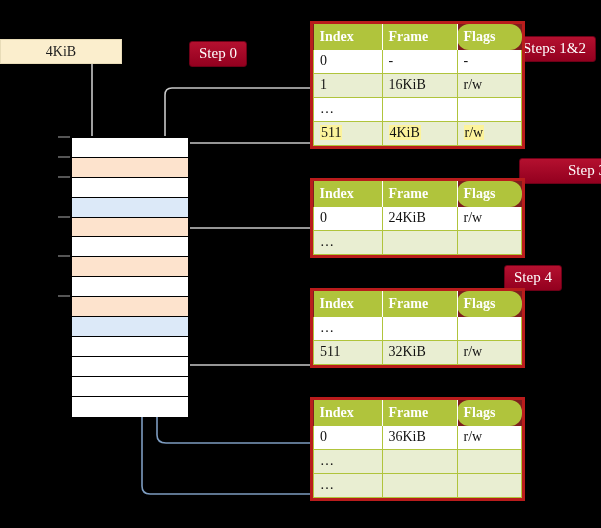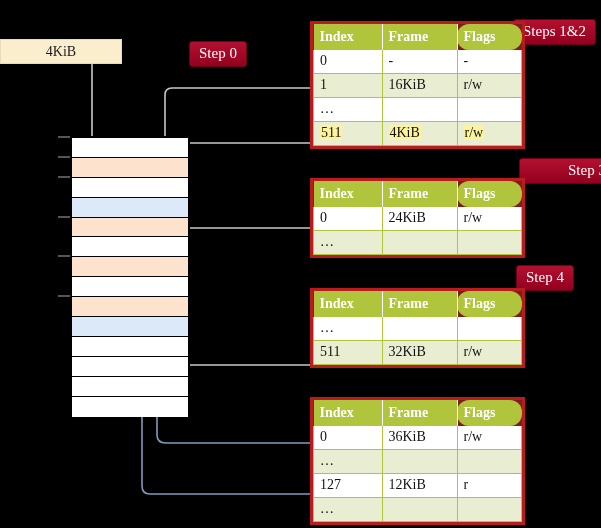--- a/index.html
+++ b/index.html
@@ -142,30 +142,30 @@
 
     <g stroke="#7d9cc0" stroke-width="1.6" fill="none">
       <path d="M311,494 L150,494 Q142,494 142,486 L142,208" marker-end="url(#ablue)"></path>
     </g>
   </svg>
 
   <div class="vabox">
     <span>4KiB</span>
   </div>
 
-  <div class="badge" style="left:513px;top:19px;">
+  <div class="badge" style="left:513px;top:36px;">
     <span>Steps 1&amp;2</span>
   </div>
   <div class="badge" style="left:189px;top:41px;">
     <span>Step 0</span>
   </div>
   <div class="badge" style="left:519px;top:158px;padding-left:48px;">
     <span>Step 3</span>
   </div>
-  <div class="badge" style="left:516px;top:265px;text-align:right;">
+  <div class="badge" style="left:504px;top:265px;text-align:right;">
     <span>Step 4</span>
   </div>
 
   <div class="mem" id="mem">
       <div class="mrow plain" style="top: 0px; height: 19.9px;"></div>
       <div class="mrow orange" style="top: 19.9px; height: 19.9px;"></div>
       <div class="mrow plain" style="top: 39.8px; height: 19.9px;"></div>
       <div class="mrow blue" style="top: 59.7px; height: 19.9px;"></div>
       <div class="mrow orange" style="top: 79.6px; height: 19.9px;"></div>
       <div class="mrow plain" style="top: 99.5px; height: 19.9px;"></div>
@@ -282,25 +282,20 @@
           <tr class="odd">
             <td class="c-index"><span>0</span></td>
             <td class="c-frame"><span>36KiB</span></td>
             <td class="c-flags"><span>r/w</span></td>
           </tr>
           <tr class="even">
             <td class="c-index"><span>…</span></td>
             <td class="c-frame"><span></span></td>
             <td class="c-flags"><span></span></td>
           </tr>
-          <tr class="odd">
-            <td class="c-index"><span>127</span></td>
-            <td class="c-frame"><span>12KiB</span></td>
-            <td class="c-flags"><span>r</span></td>
-          </tr>
           <tr class="even">
             <td class="c-index"><span>…</span></td>
             <td class="c-frame"><span></span></td>
             <td class="c-flags"><span></span></td>
           </tr>
         </tbody>
     </table>
   </div>
 
 </div>

